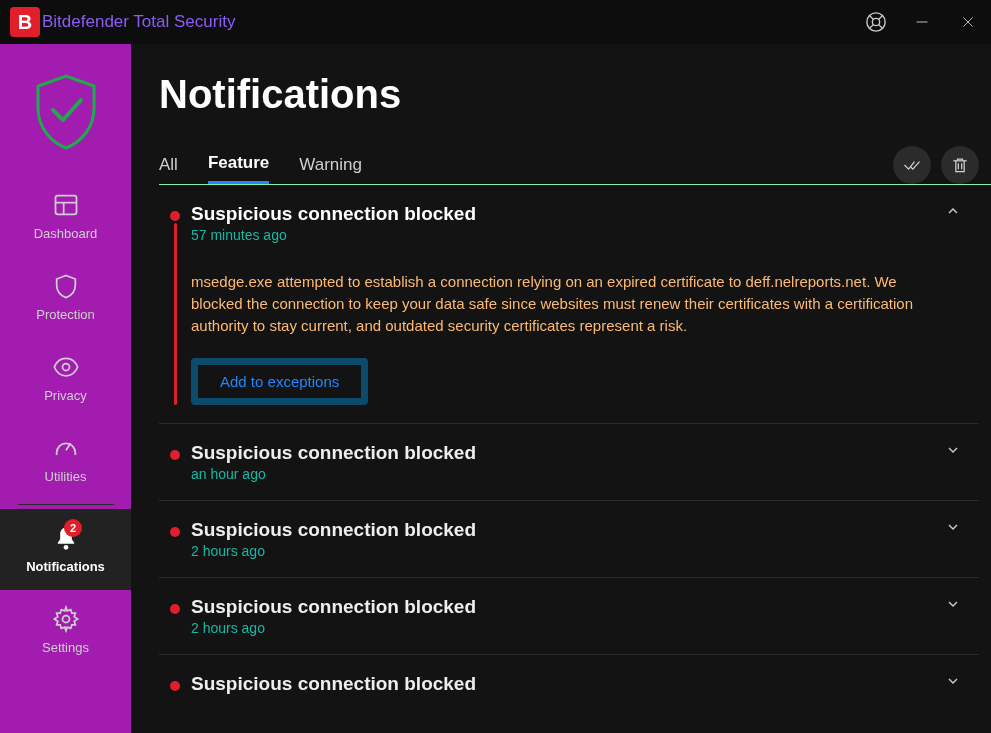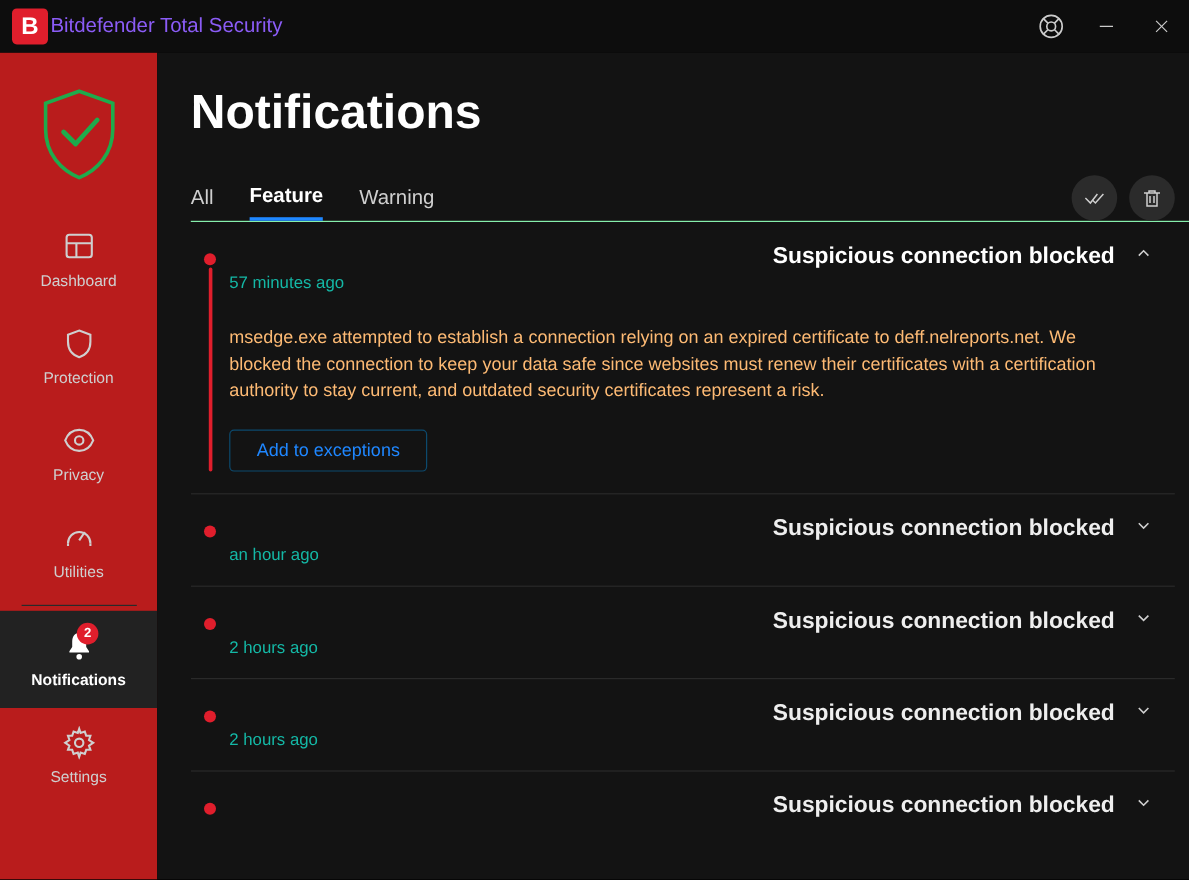--- a/index.html
+++ b/index.html
@@ -8,21 +8,21 @@
   
   .titlebar { height: 44px; display: flex; align-items: center; padding: 0 0 0 10px; background: #0d0d0d; }
   .logo { width: 30px; height: 30px; background: #e01e2c; border-radius: 4px; display: flex; align-items: center; justify-content: center; font-weight: bold; font-size: 20px; color: #fff; }
   .app-title { margin-left: 2px; font-size: 17px; color: #8b5cf6; }
   .titlebar-spacer { flex: 1; }
   .title-icon-btn { width: 46px; height: 44px; display: flex; align-items: center; justify-content: center; cursor: pointer; color: #ccc; }
   .title-icon-btn svg { width: 22px; height: 22px; }
 
   
   .body { display: flex; height: calc(733px - 44px); }
-  .sidebar { width: 131px; background: #b91c1c; display: flex; flex-direction: column; align-items: center; padding-top: 28px; }
+  .sidebar { width: 131px; background: #a21caf; display: flex; flex-direction: column; align-items: center; padding-top: 28px; }
   .shield-status { width: 70px; height: 80px; display: flex; align-items: center; justify-content: center; margin-bottom: 24px; }
   .nav-item { width: 100%; text-align: center; padding: 14px 0 16px 0; cursor: pointer; color: #cfcfcf; position: relative; }
   .nav-item .nav-ico { height: 30px; display:flex; align-items:center; justify-content:center; margin-bottom:6px; }
   .nav-item .nav-ico svg { width:28px; height:28px; stroke:#cfcfcf; }
   .nav-label { font-size: 13px; }
   .nav-item.active { background: #222; }
   .nav-item.active .nav-label { font-weight: 600; color: #fff; }
   .nav-item.active .nav-ico svg { stroke:#fff; fill:#fff; }
   .nav-sep { width: 96px; height:1px; background:#2a2a2a; margin: 4px 0; }
   .badge { position:absolute; top:10px; left:64px; background:#e01e2c; color:#fff; border-radius:50%; width:18px; height:18px; font-size:11px; display:flex; align-items:center; justify-content:center; font-weight:600; }
@@ -39,28 +39,28 @@
 
   .list { margin-top: 0; padding-right: 12px; overflow-y:auto; height: calc(100% - 140px); }
   .notif { display:flex; padding: 18px 0 18px 0; border-bottom:1px solid #2a2a2a; position:relative; }
   .notif:first-child { border-top:none; }
   .indicator-col { width: 32px; display:flex; justify-content:center; padding-top:8px; }
   .dot { width:10px; height:10px; border-radius:50%; background:#e01e2c; }
   .notif.expanded .indicator-col { align-items:stretch; flex-direction:column; }
   .notif.expanded .line { width:3px; background:#e01e2c; flex:1; margin: 0 auto; border-radius:2px; }
   .notif.expanded .dot { margin:0 auto 2px auto; }
   .notif-body { flex:1; padding-right: 50px; }
-  .notif-title { font-size:19px; font-weight:600; color:#eee;text-align:right; }
+  .notif-title { font-size:19px; font-weight:600; color:#eee; }
   .notif.expanded .notif-title { color:#fff; font-weight:700; }
   .notif-time { font-size:14px; color:#14b8a6; margin-top:2px; }
   .notif-details { margin-top: 28px; }
   .feature-row { font-size:16px; color:#cfcfcf; }
   .feature-label { font-weight:700; color:#d6d6d6; margin-right:6px; }
   .notif-desc { margin-top:10px; font-size:15px; color:#fdba74; line-height:1.45; }
-  .action-btn { display:inline-block; margin-top:22px; border:1px solid #0c4a6e; color:#1f87ff; padding:8px 22px; border-radius:4px; font-size:15px; cursor:pointer; background:transparent; }
+  .action-btn { display:inline-block; margin-top:22px; border:7px solid #0c4a6e; color:#1f87ff; padding:8px 22px; border-radius:4px; font-size:15px; cursor:pointer; background:transparent; }
   .chev { position:absolute; right:18px; top:18px; cursor:pointer; color:#cfcfcf; }
   .chev svg { width:16px; height:16px; stroke:#cfcfcf; fill:none; stroke-width:2; }
 
   ::-webkit-scrollbar { width:0; }
 </style>
 </head>
 <body>
 
 <div class="titlebar">
   <div class="logo">B</div>

